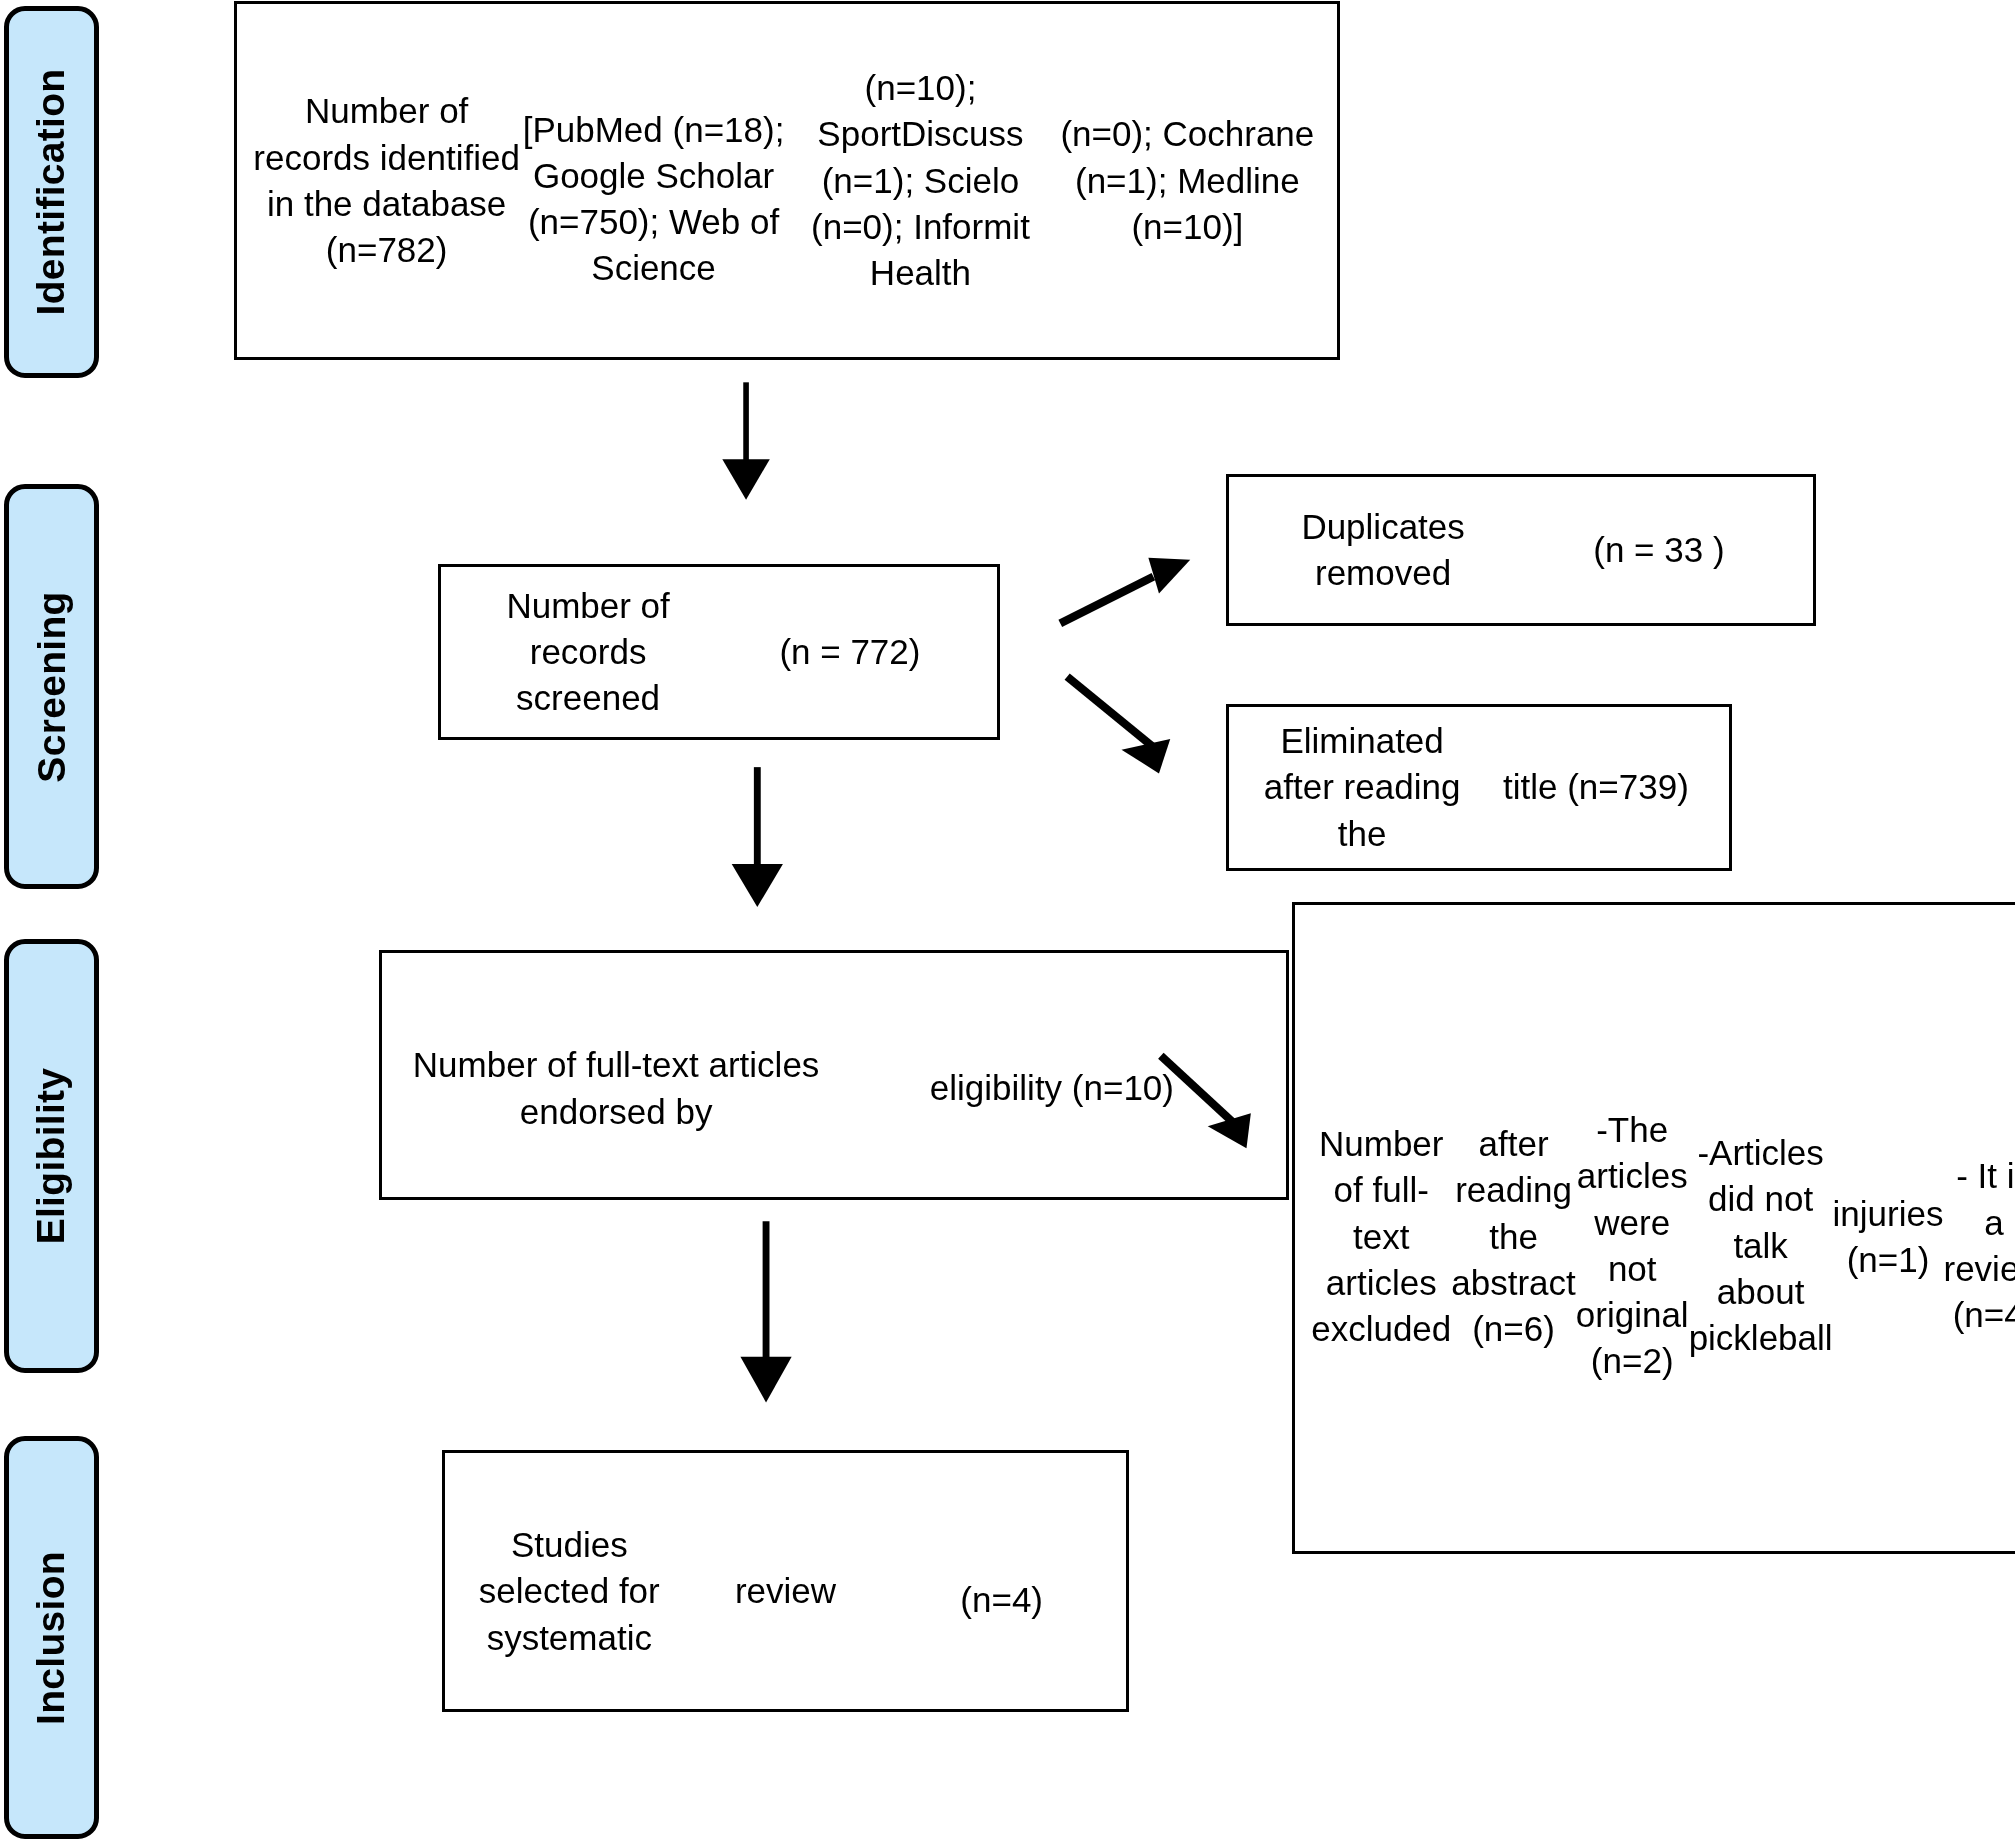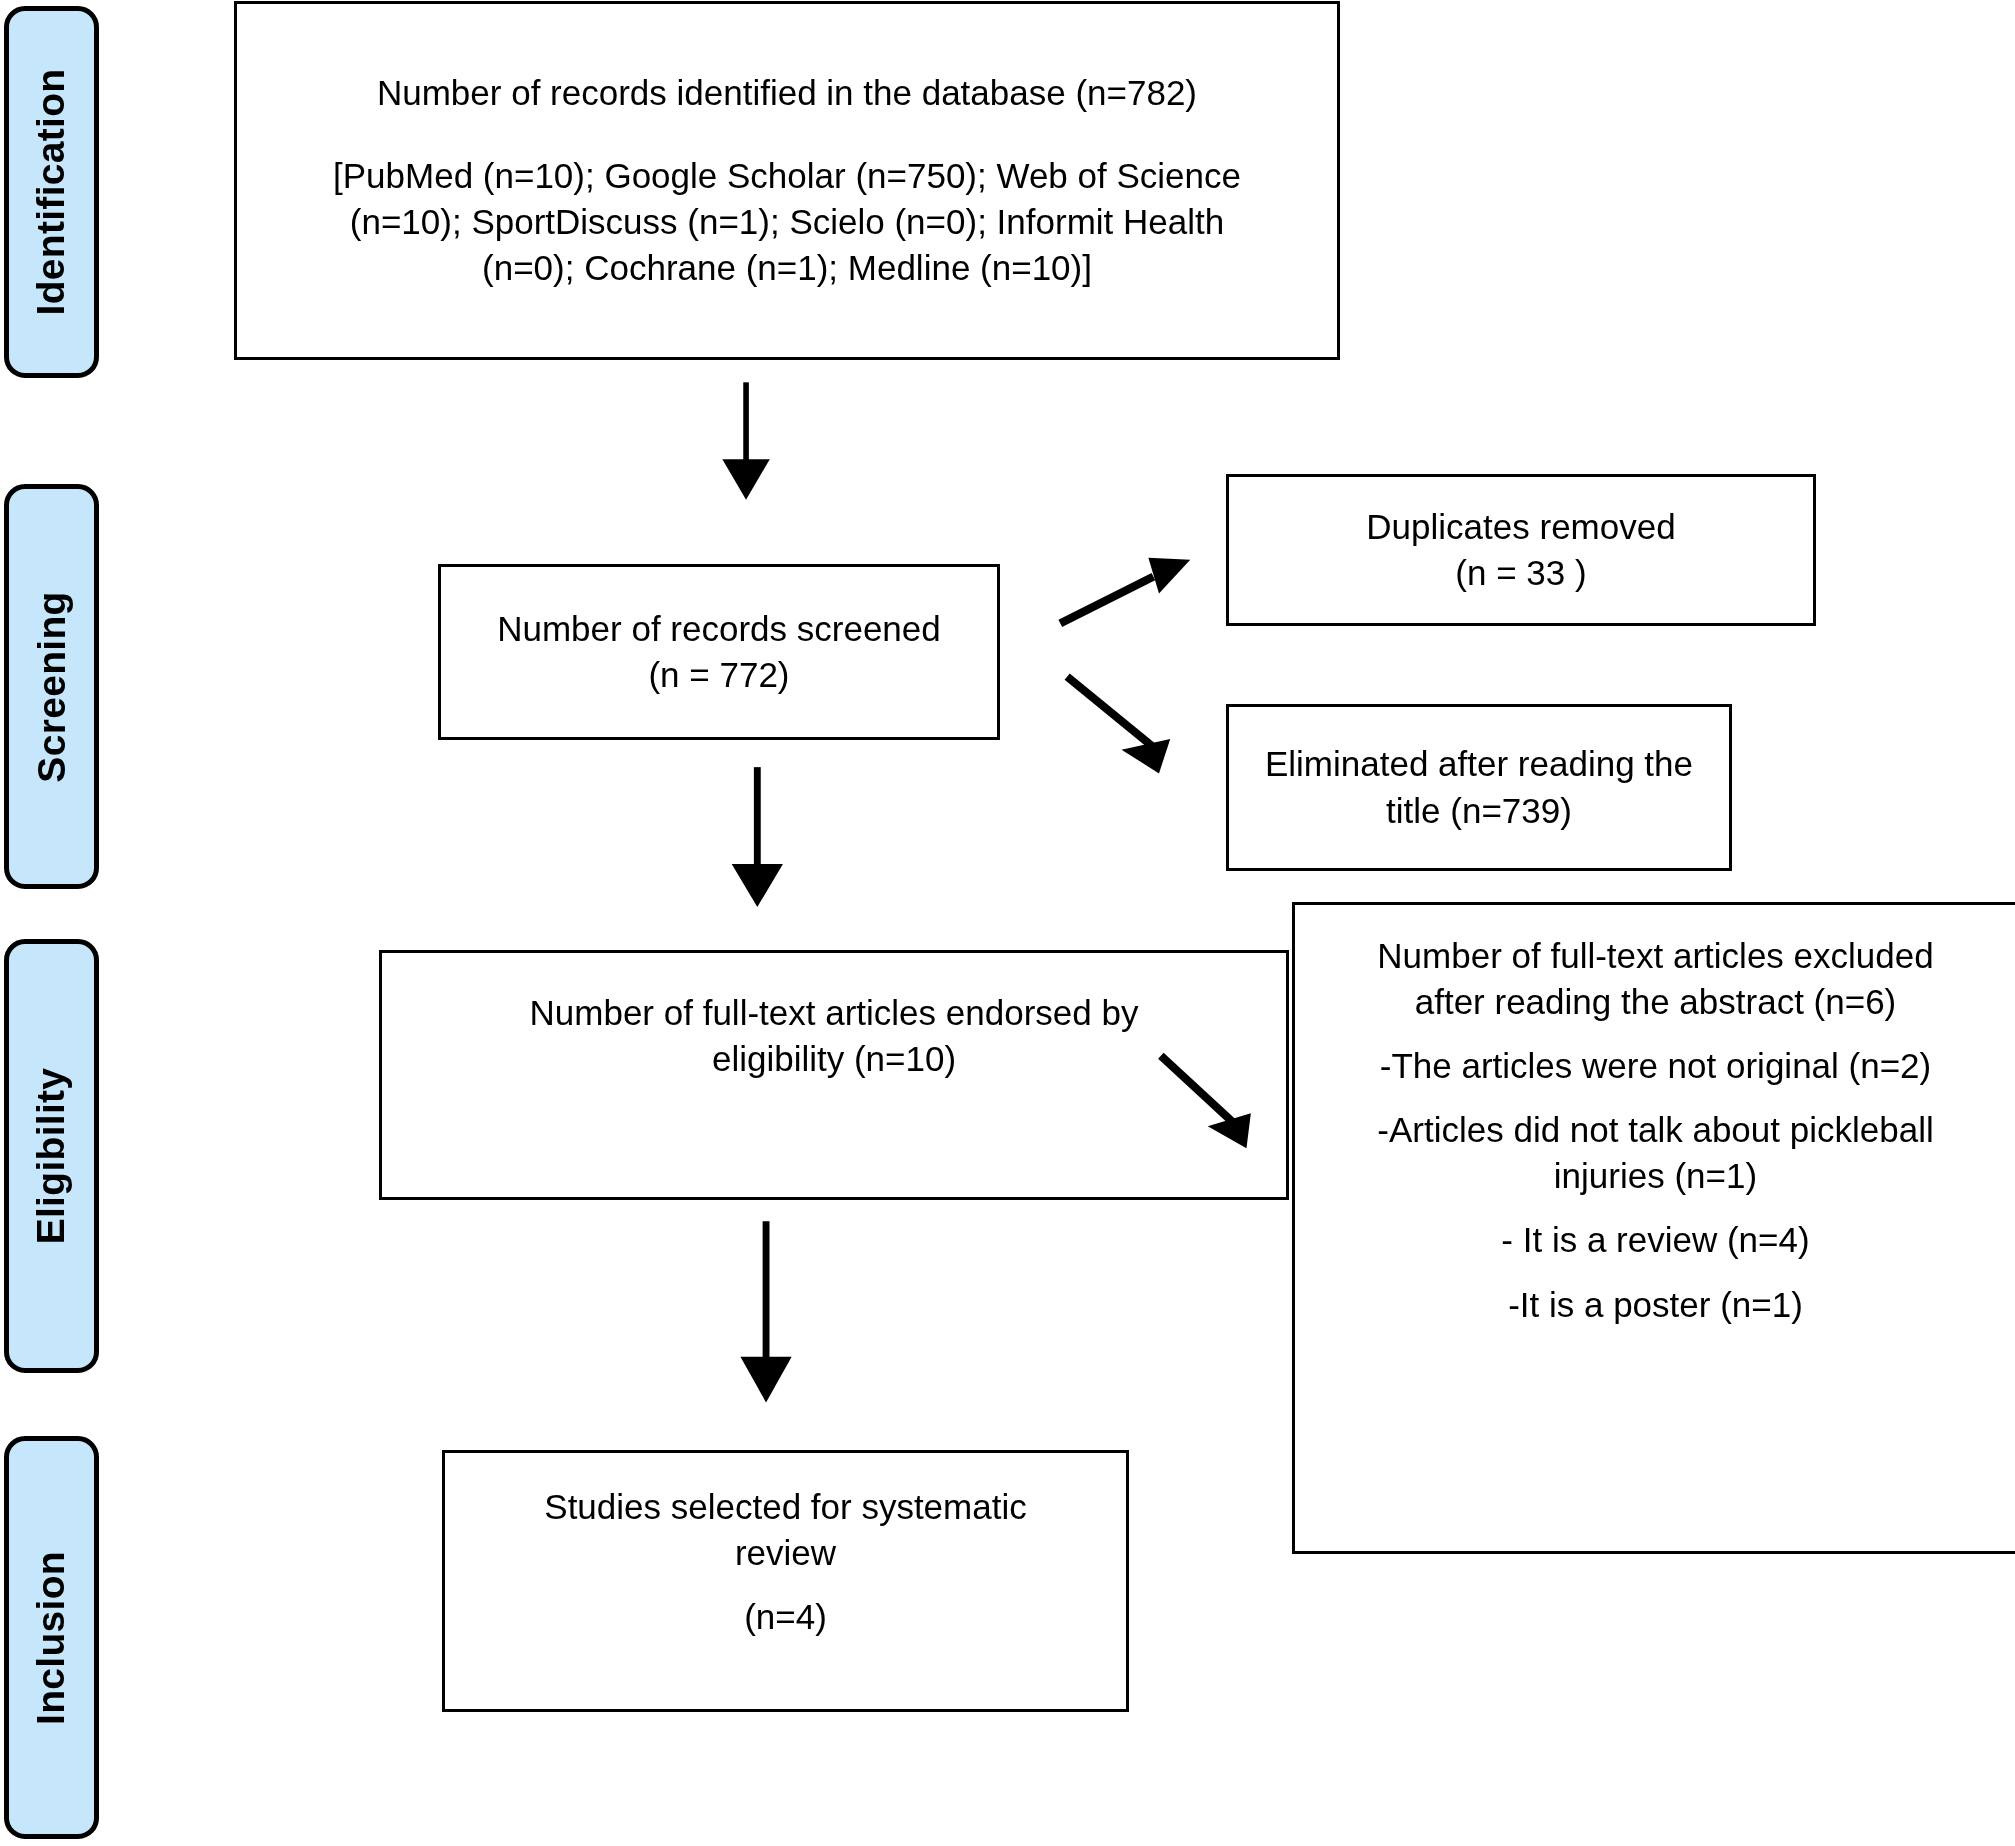--- a/index.html
+++ b/index.html
@@ -40,21 +40,20 @@
     font-family: "Liberation Sans", sans-serif;
   }
 
   
   .flow-box {
     position: absolute;
     box-sizing: border-box;
     background: #ffffff;
     border: 3.7px solid #000000;
     display: flex;
-    flex-direction: column;
     align-items: center;
     justify-content: center;
     text-align: center;
     padding: 10px 16.2px;
   }
   .flow-box .line {
     display: block;
     width: 100%;
     text-align: center;
     color: #000000;
@@ -95,21 +94,21 @@
   <div class="stage-band" style="left: 3.7px; top: 939px; width: 95px; height: 434px; --band-color: #c6e7fb;">
     <span class="stage-band-label">Eligibility</span>
   </div>
 
   <div class="stage-band" style="left: 3.7px; top: 1436px; width: 95px; height: 403px; --band-color: #c6e7fb;">
     <span class="stage-band-label">Inclusion</span>
   </div>
 
   <div class="flow-box" style="left:234px; top:1.2px; width:1106px; height:359px;">
     <span class="line">Number of records identified in the database (n=782)</span>
-    <span class="line spaced-lg">[PubMed (n=10); Google Scholar (n=750); Web of Science</span>
+    <span class="line spaced-lg">[PubMed (n=18); Google Scholar (n=750); Web of Science</span>
     <span class="line">(n=10); SportDiscuss (n=1); Scielo (n=0); Informit Health</span>
     <span class="line">(n=0); Cochrane (n=1); Medline (n=10)]</span>
   </div>
 
   <div class="flow-box" style="left:438px; top:564px; width:562px; height:176px;">
     <span class="line">Number of records screened</span>
     <span class="line">(n = 772)</span>
   </div>
 
   <div class="flow-box" style="left:1226px; top:474px; width:590px; height:152px;">

